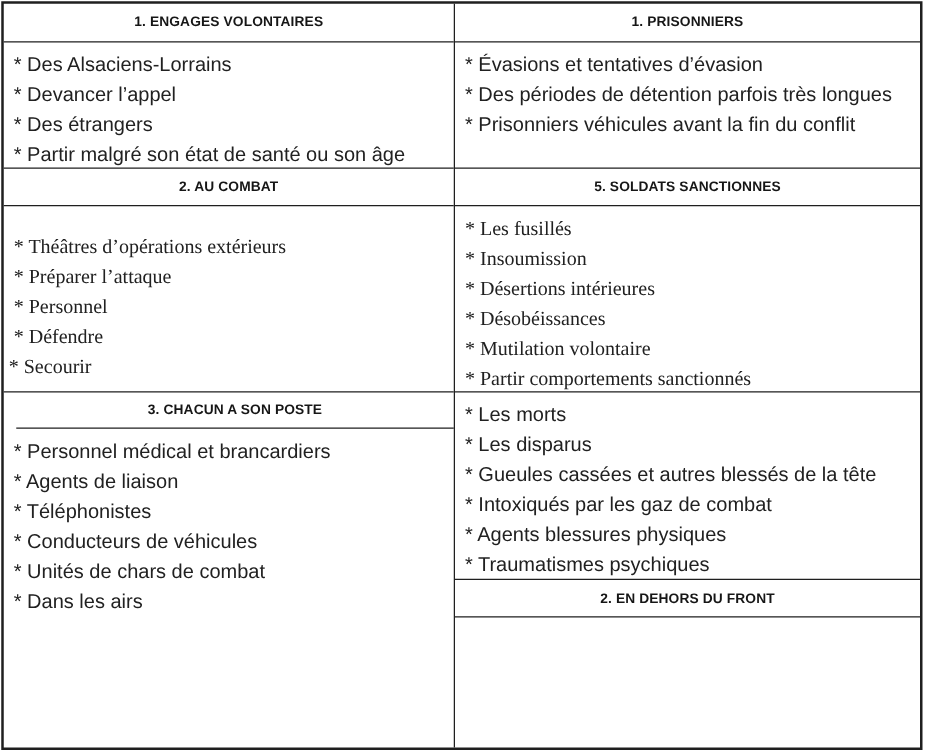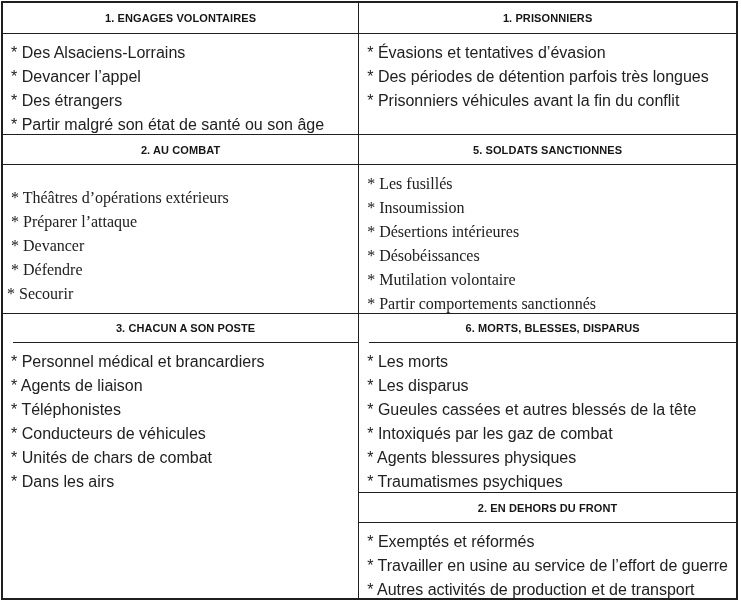--- a/index.html
+++ b/index.html
@@ -58,21 +58,21 @@
       <div class="item">* Des étrangers</div>
       <div class="item">* Partir malgré son état de santé ou son âge</div>
     </div>
 
     <div class="cell hcell h-30">
       <span>2. AU COMBAT</span>
     </div>
     <div class="cell ccell c-149 pad-extra cell-combat">
       <div class="item">* Théâtres d’opérations extérieurs</div>
       <div class="item">* Préparer l’attaque</div>
-      <div class="item">* Devancer</div>
+      <div class="item">* Personnel</div>
       <div class="item">* Défendre</div>
       <div class="item">* Secourir</div>
     </div>
 
     <div class="cell hcell h-29">
       <span>3. CHACUN A SON POSTE</span>
     </div>
     <div class="cell ccell c-grow no-bb">
       <div class="item">* Personnel médical et brancardiers</div>
       <div class="item">* Agents de liaison</div>
@@ -100,35 +100,27 @@
     </div>
     <div class="cell ccell c-149">
       <div class="item">* Les fusillés</div>
       <div class="item">* Insoumission</div>
       <div class="item">* Désertions intérieures</div>
       <div class="item">* Désobéissances</div>
       <div class="item">* Mutilation volontaire</div>
       <div class="item">* Partir comportements sanctionnés</div>
     </div>
 
-    <div class="cell hcell h-29">
-      <span>6. MORTS, BLESSES, DISPARUS</span>
-    </div>
     <div class="cell ccell c-150">
       <div class="item">* Les morts</div>
       <div class="item">* Les disparus</div>
       <div class="item">* Gueules cassées et autres blessés de la tête</div>
       <div class="item">* Intoxiqués par les gaz de combat</div>
       <div class="item">* Agents blessures physiques</div>
       <div class="item">* Traumatismes psychiques</div>
     </div>
 
     <div class="cell hcell h-30">
       <span>2. EN DEHORS DU FRONT</span>
     </div>
-    <div class="cell ccell c-grow no-bb">
-      <div class="item">* Exemptés et réformés</div>
-      <div class="item">* Travailler en usine au service de l’effort de guerre</div>
-      <div class="item">* Autres activités de production et de transport</div>
-    </div>
 
   </div>
 </div>
 
 </body></html>

